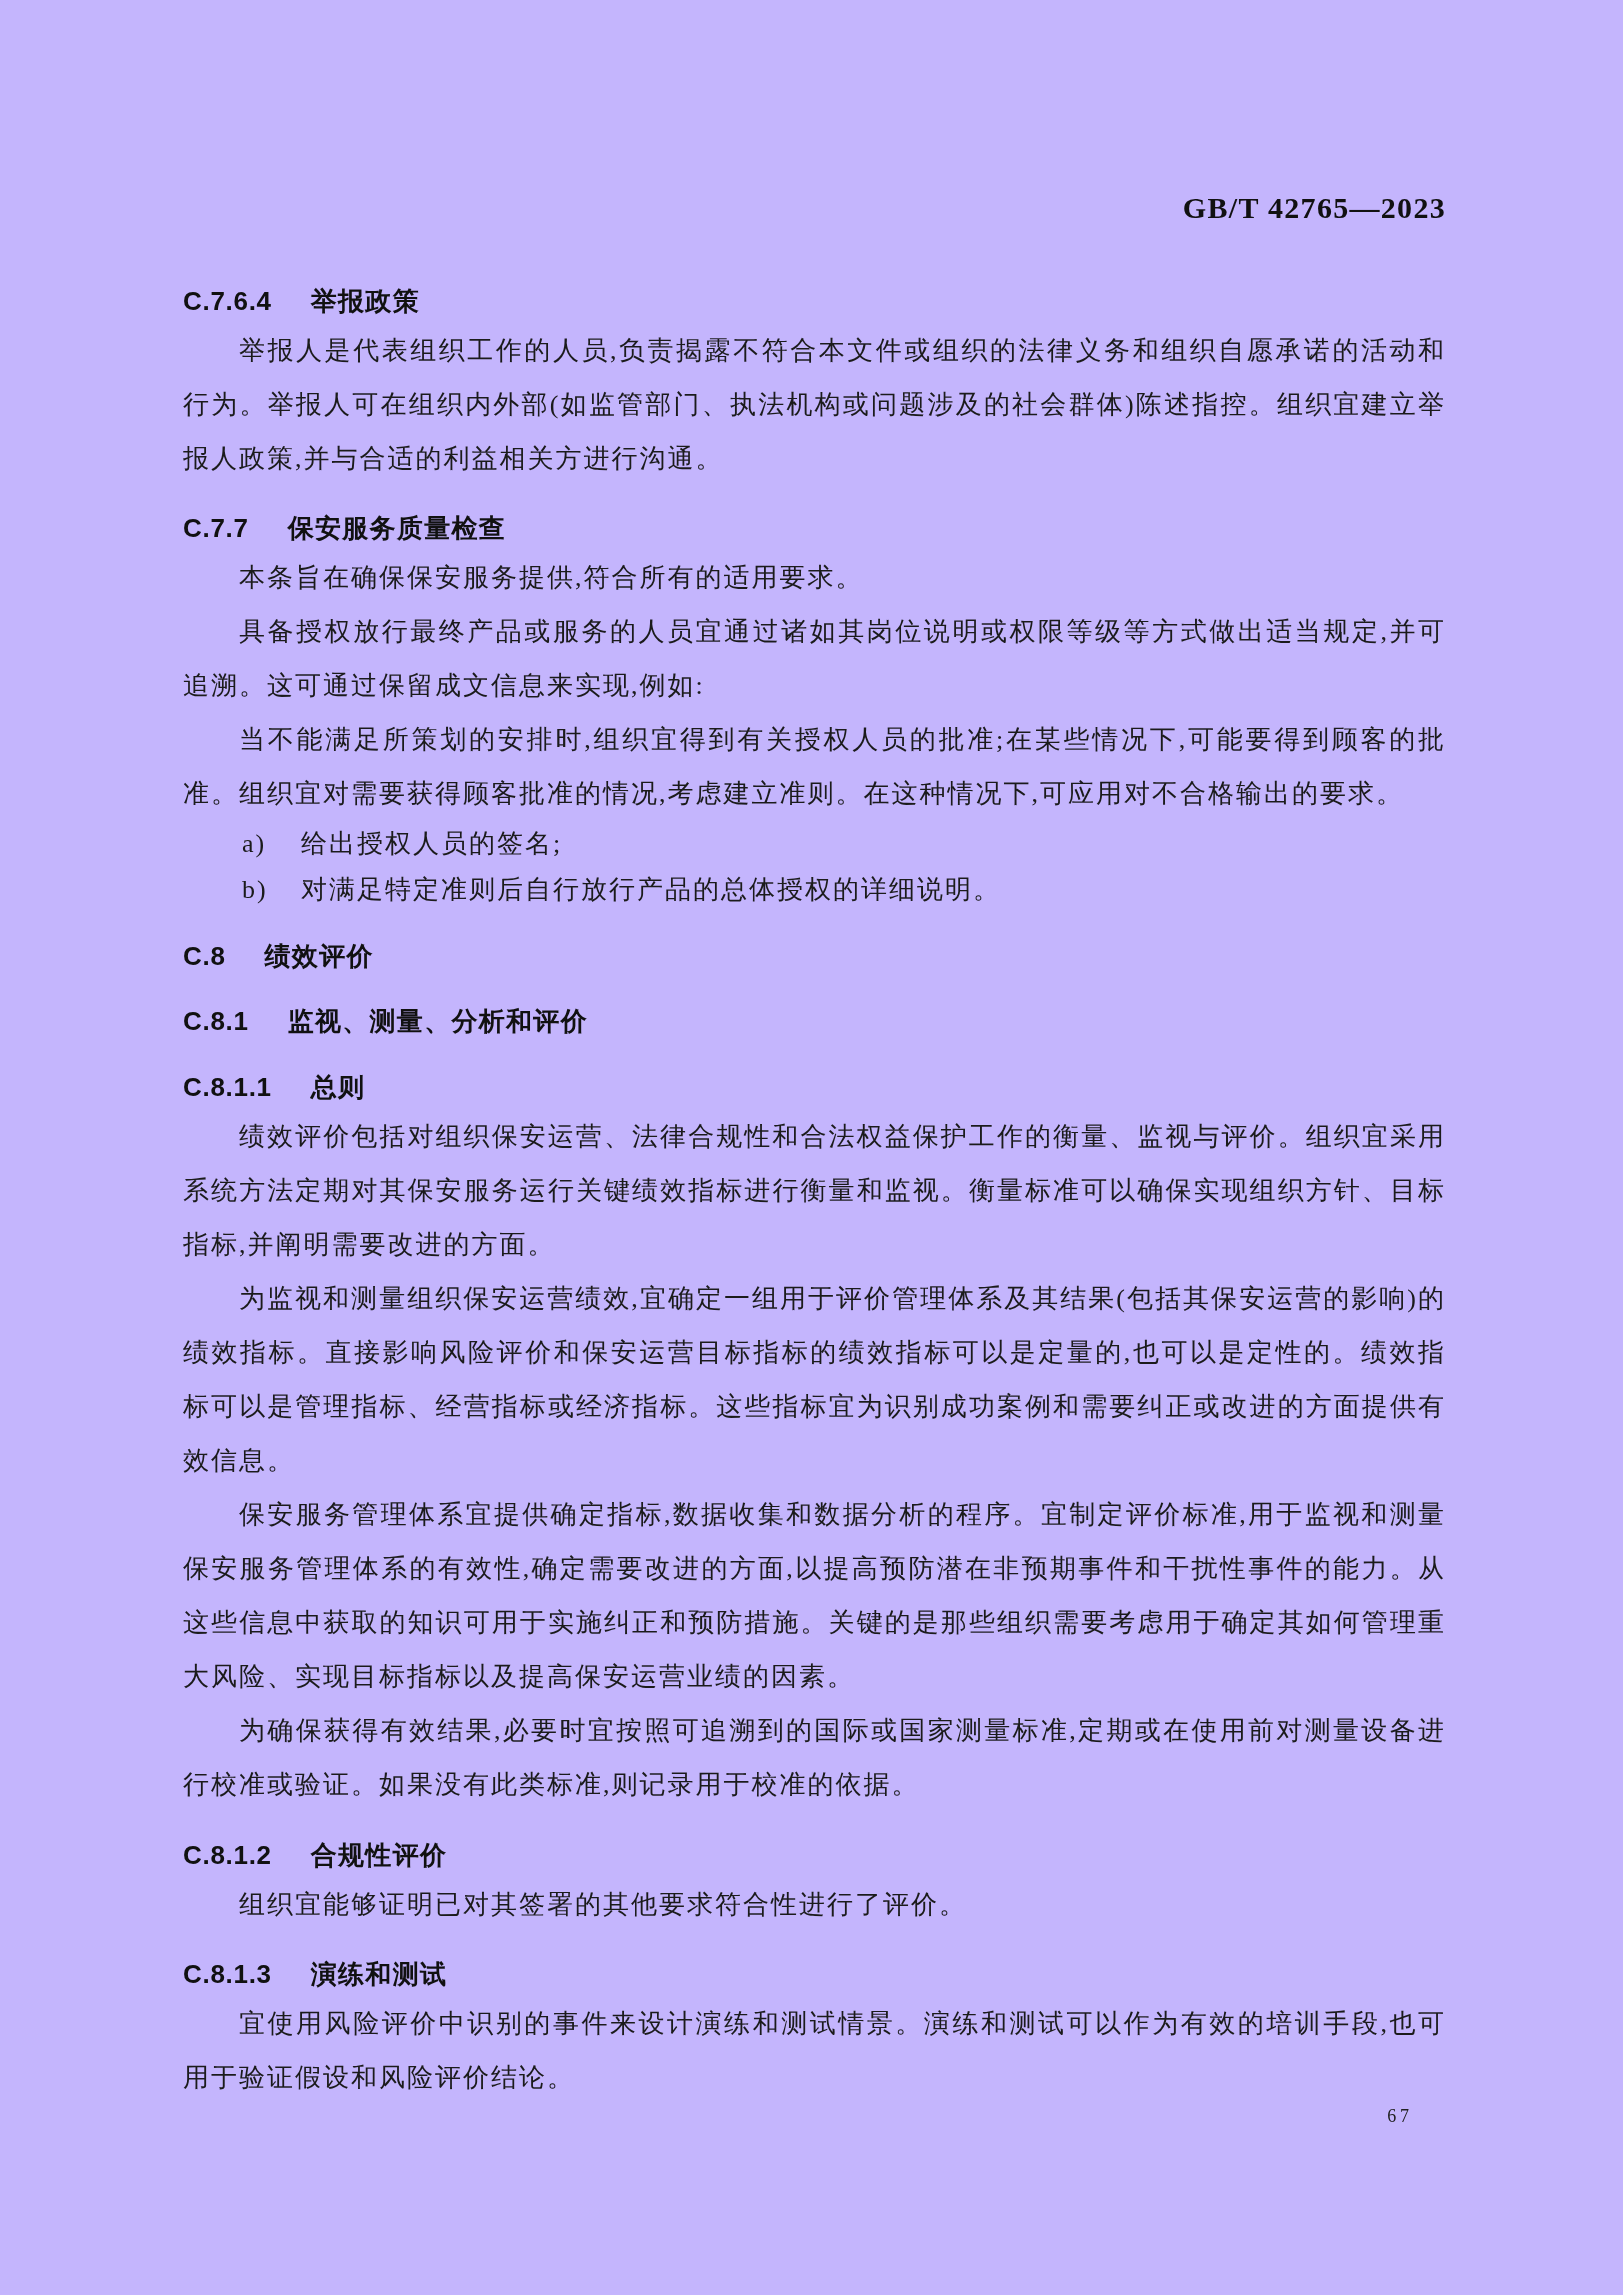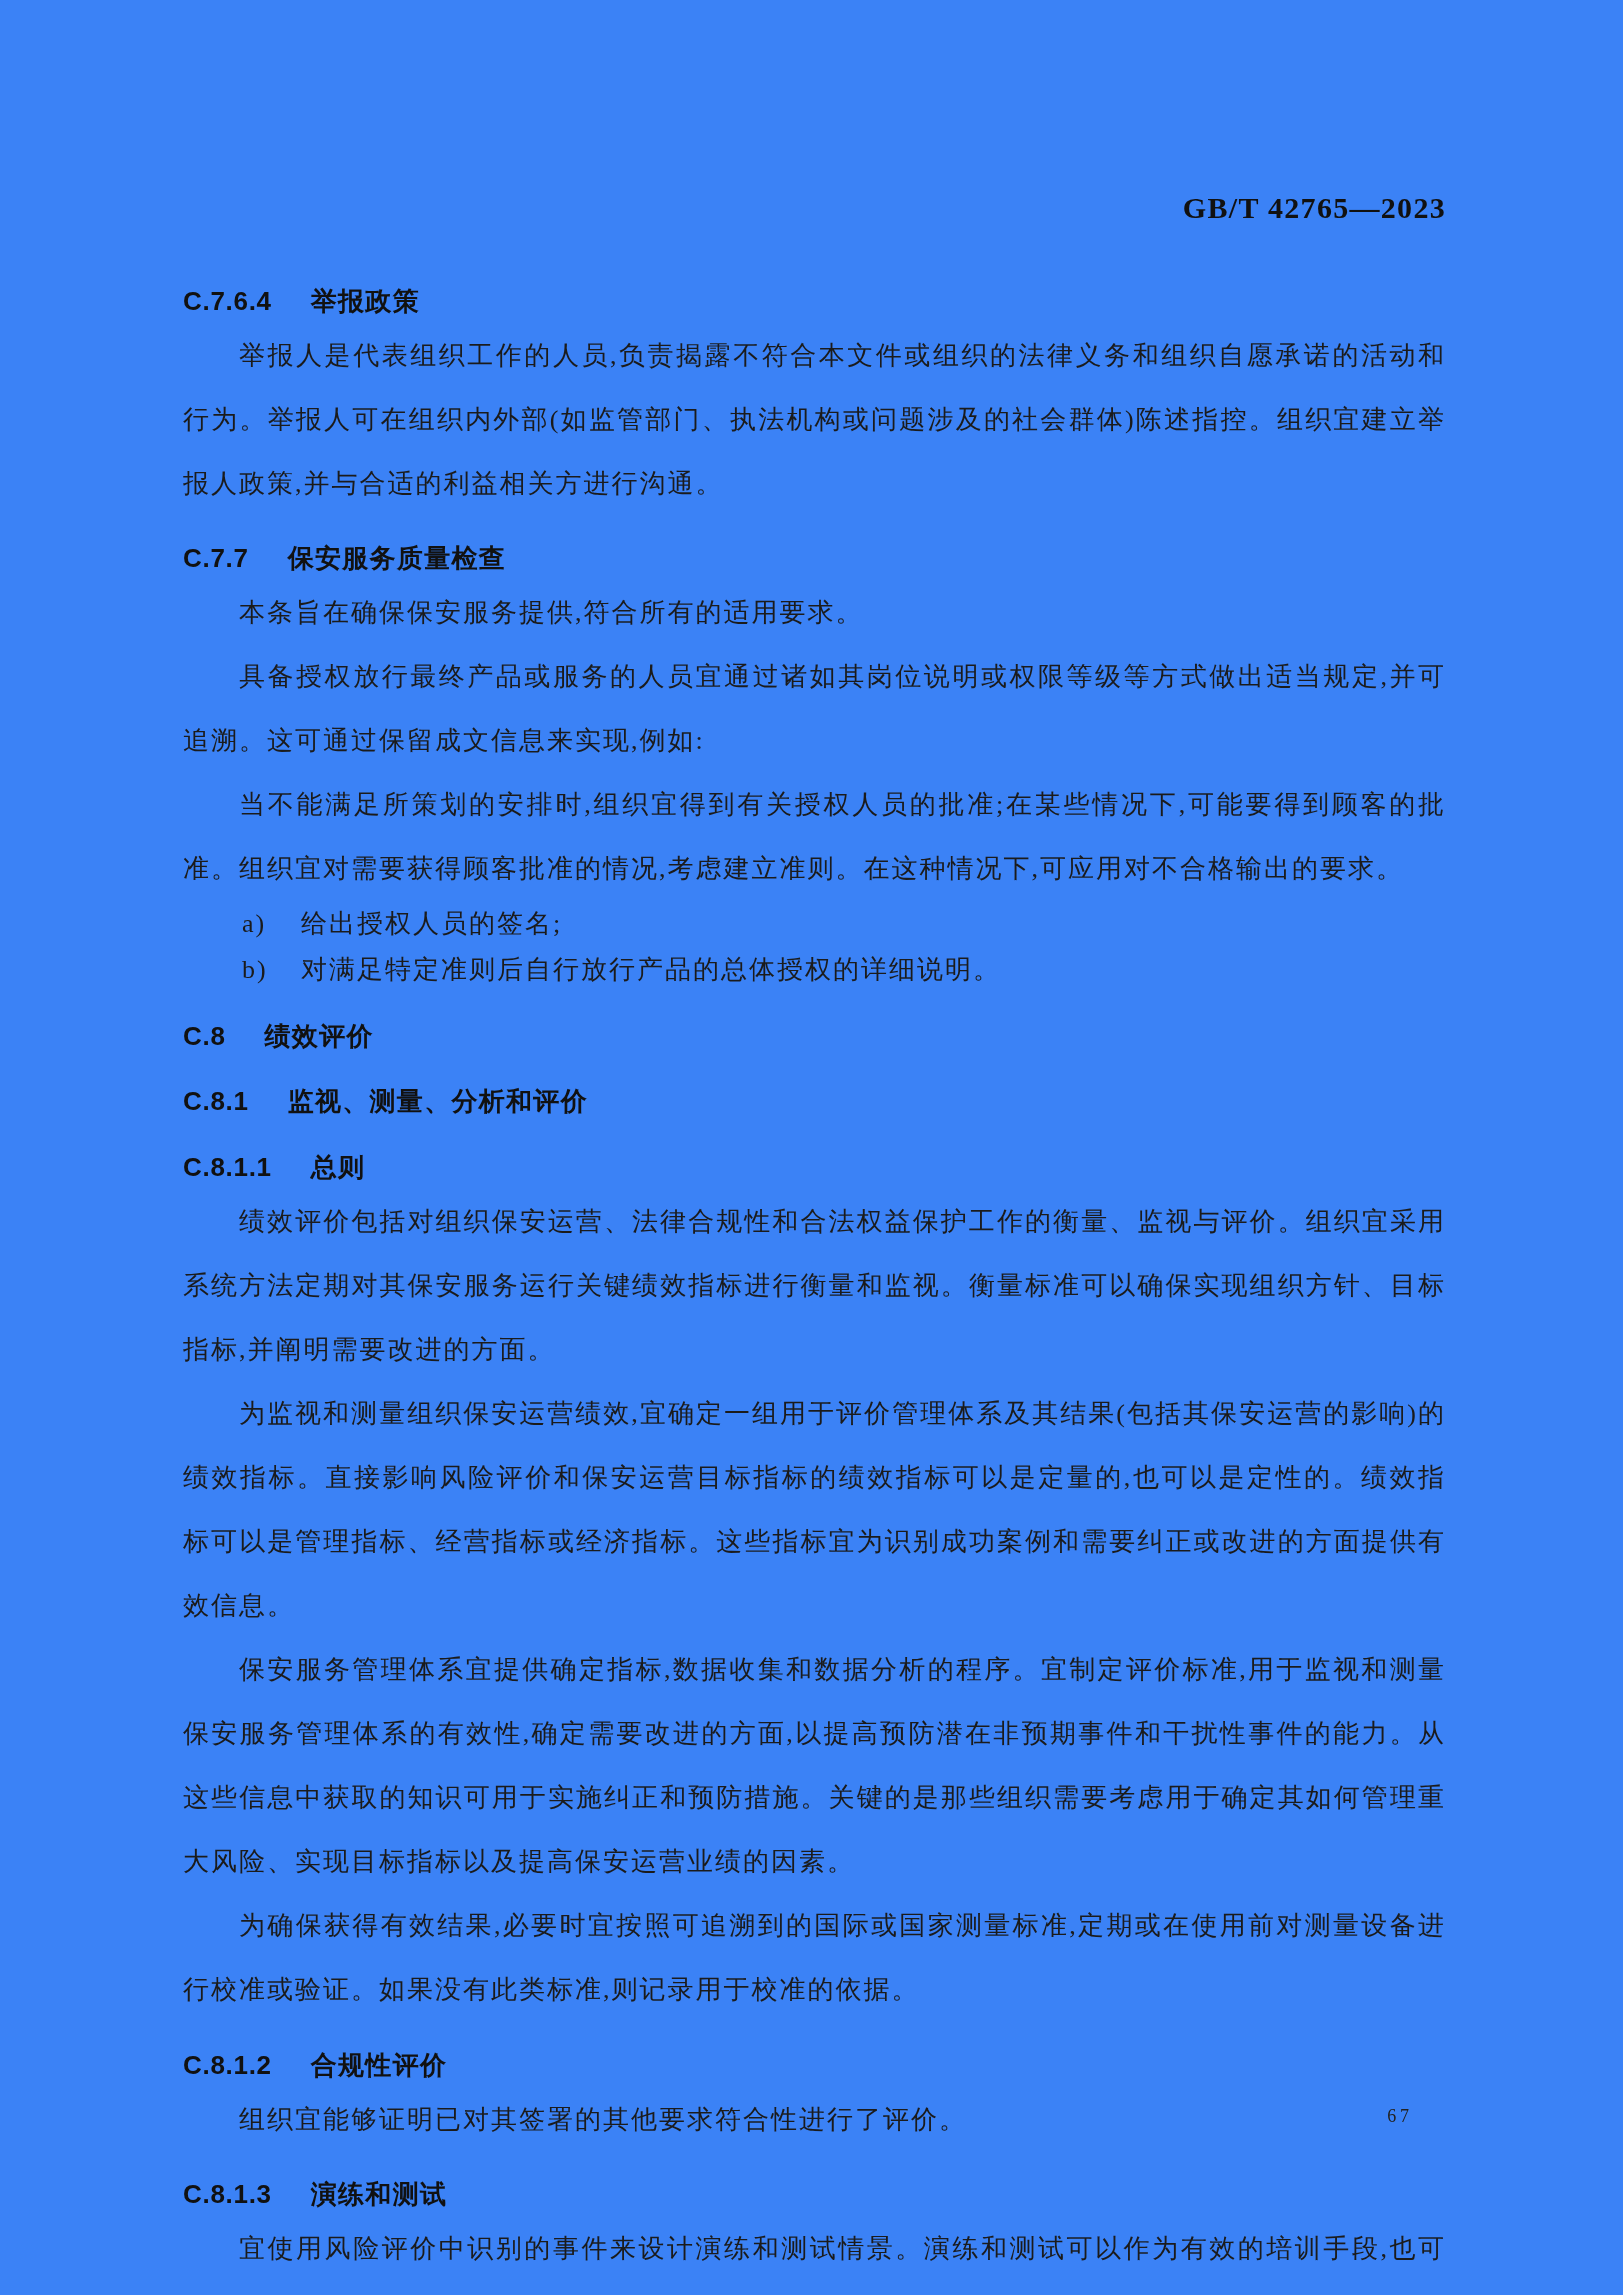--- a/index.html
+++ b/index.html
@@ -5,21 +5,21 @@
   html, body {
     margin: 0;
     padding: 0;
     background: #888;
   }
   .page {
     position: relative;
     width: 1623px;
     height: 2295px;
     margin: 0 auto;
-    background: #3b82f6;
+    background: #c4b5fd;
     color: #1b1b1b;
     font-family: "Liberation Serif", serif;
     overflow: hidden;
   }
   .doc-header {
     position: absolute;
     top: 191px;
     right: 177px;
     font-family: "Liberation Serif", serif;
     font-weight: bold;
@@ -42,21 +42,21 @@
     letter-spacing: 1.3px;
     color: #111;
   }
   .heading .num {
     margin-right: 39px;
     letter-spacing: 0.7px;
   }
   .para {
     margin: 0;
     font-size: 26px;
-    line-height: 64px;
+    line-height: 54px;
     letter-spacing: 2px;
     text-align: justify;
     text-indent: 56px;
     color: #1b1b1b;
   }
   .list-item {
     display: flex;
     font-size: 26px;
     line-height: 46px;
     letter-spacing: 2px;

